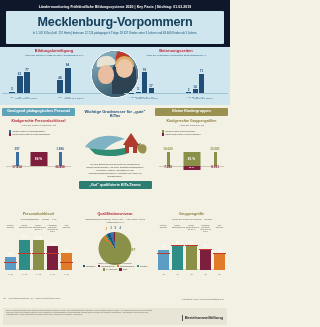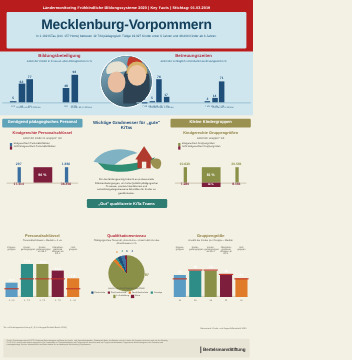--- a/index.html
+++ b/index.html
@@ -5,21 +5,21 @@
   html,body{margin:0;padding:0;}
   body{
     width:230px;height:327px;overflow:hidden;
     background:#f3f0e4;
     font-family:"Liberation Sans","DejaVu Sans",sans-serif;
     -webkit-font-smoothing:antialiased;
   }
   .poster{position:relative;width:230px;height:327px;}
 
   
-  .hdr{background:#b91c1c;height:47px;position:relative;}
+  .hdr{background:#0f172a;height:47px;position:relative;}
   .hdr-strip{
     text-align:center;color:#ffffff;font-size:3.4px;letter-spacing:.1px;
     padding-top:4.5px;font-weight:bold;
   }
   .hdr-card{
     margin:2.5px 6px 0 6px;background:#cfe6ef;border-radius:1px;
     height:33px;position:relative;
   }
   .hdr-title{
     text-align:center;color:#14405c;font-size:12.6px;font-weight:bold;

